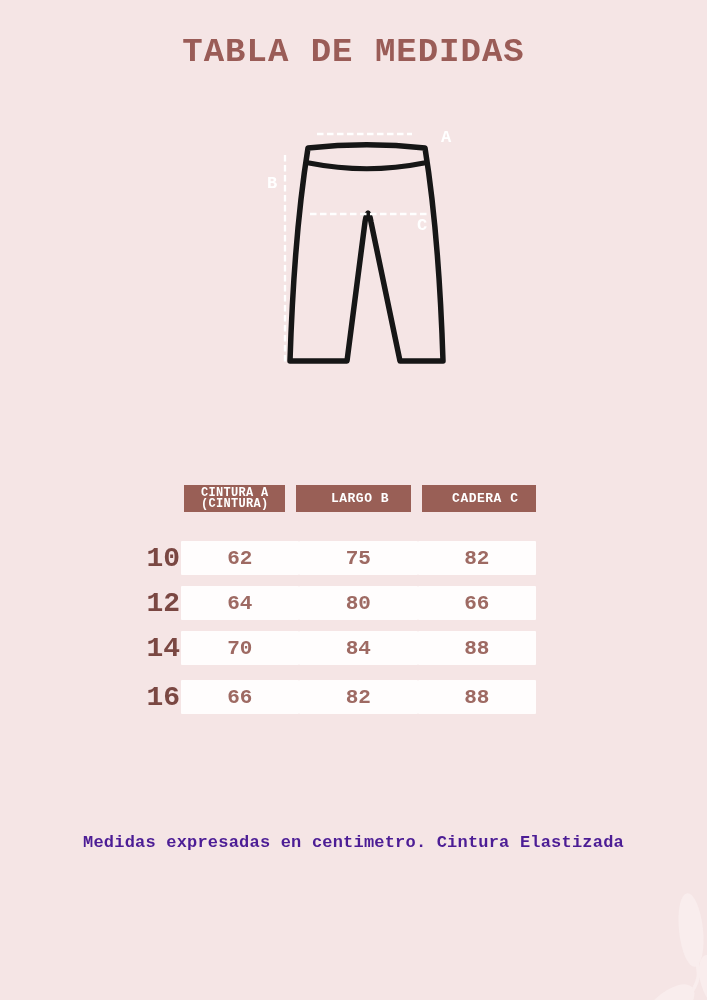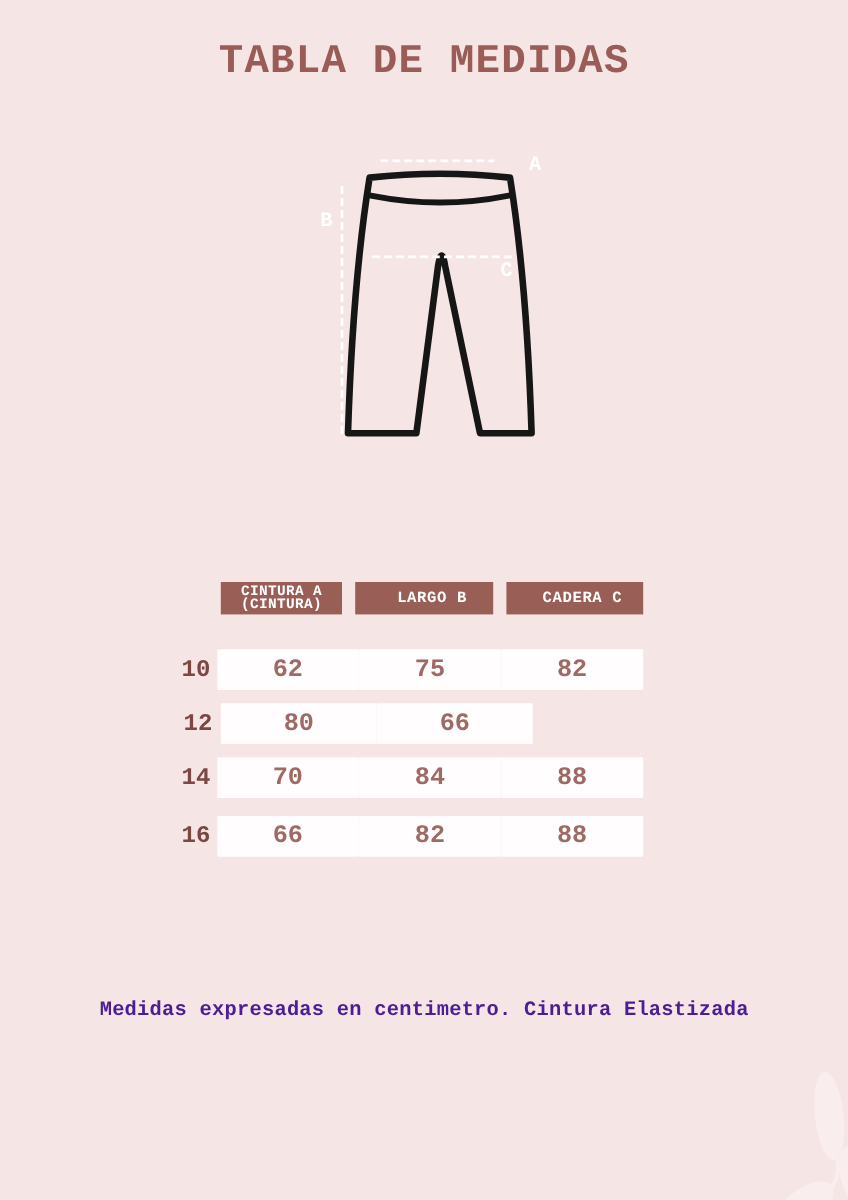--- a/index.html
+++ b/index.html
@@ -60,21 +60,21 @@
     display: flex;
     align-items: center;
     height: 34px;
     margin-top: 11px;
   }
   .trow.first-row { margin-top: 29px; }
   .trow.extra-gap { margin-top: 15px; }
   .size-label {
     width: 38px;
     text-align: center;
-    font-size: 20px;
+    font-size: 28px;
     font-weight: bold;
     color: #7a4742;
   }
   .cell {
     width: 130px; height: 34px;
     background: #fffdfd;
     display: flex;
     align-items: center;
     justify-content: center;
     font-size: 21px;
@@ -140,20 +140,21 @@
 
     <div class="trow first-row">
       <div class="size-label">10</div>
       <div class="cell">62</div>
       <div class="cell">75</div>
       <div class="cell">82</div>
     </div>
 
     <div class="trow">
       <div class="size-label">12</div>
+      <div class="cell">64</div>
       <div class="cell">80</div>
       <div class="cell">66</div>
     </div>
 
     <div class="trow">
       <div class="size-label">14</div>
       <div class="cell">70</div>
       <div class="cell">84</div>
       <div class="cell">88</div>
     </div>

